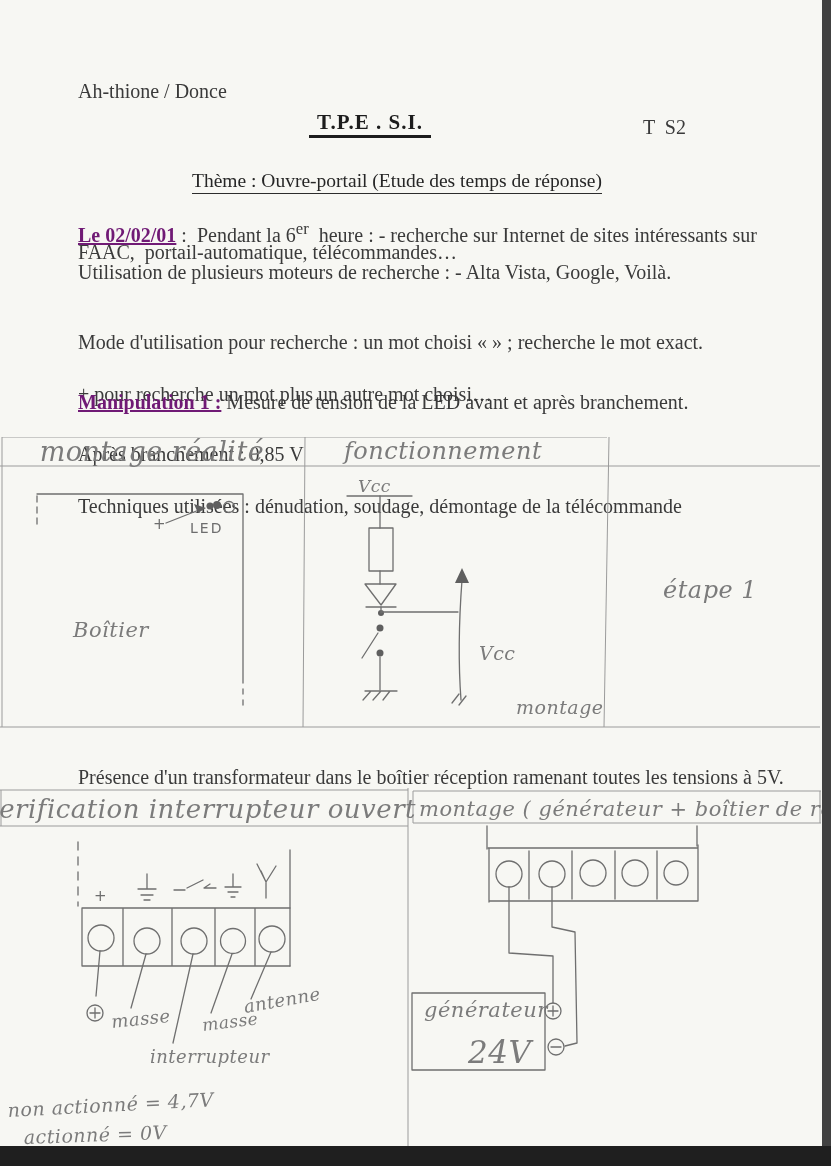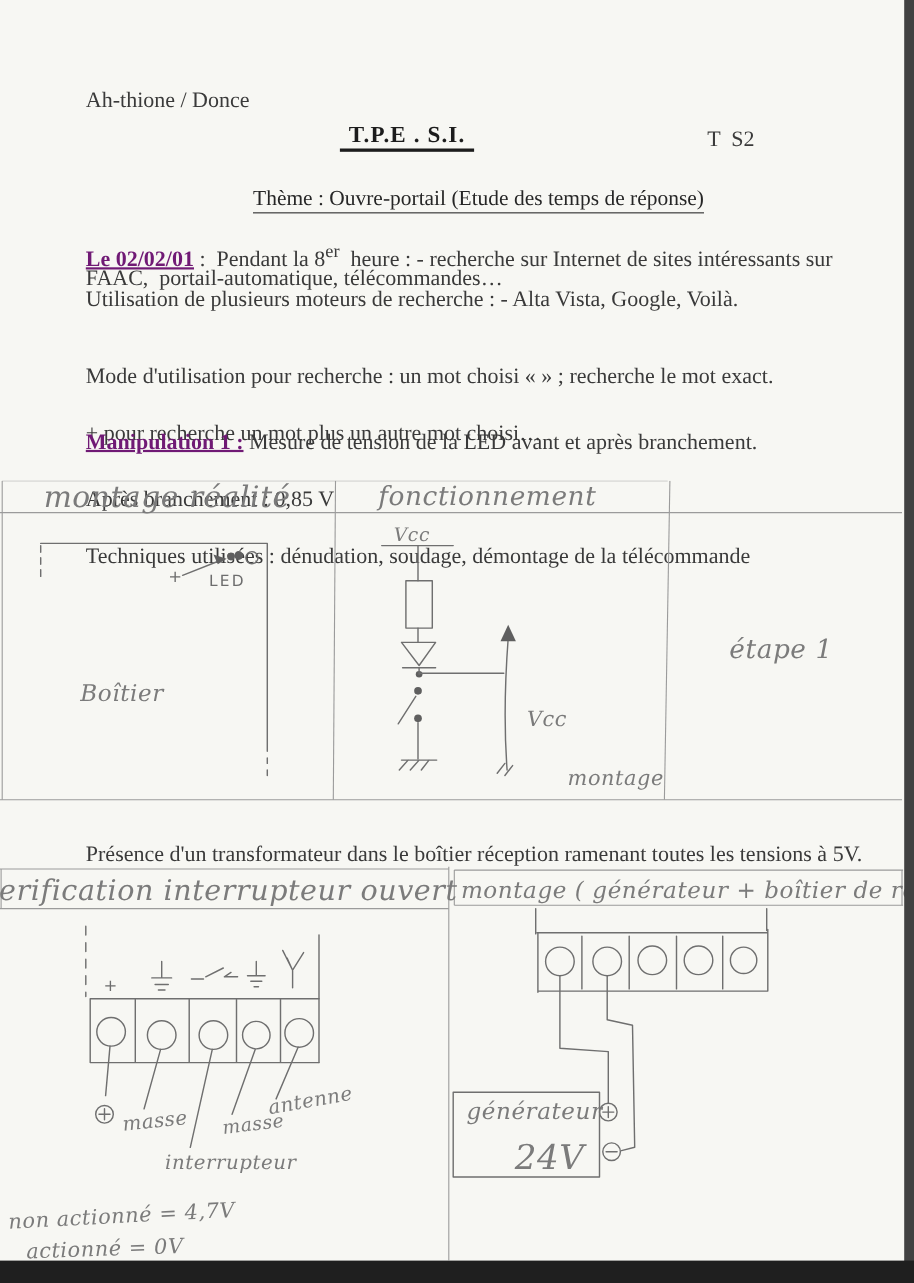--- a/index.html
+++ b/index.html
@@ -16,21 +16,21 @@
   }
   .hdr-left  { top:83px; }
   .hdr-right { left:643px; top:83px; width:120px;margin-top:36px; }
   .doc-title {
     position:absolute; top:110px; left:0; width:740px; text-align:center;
     font-size:21px; font-weight:bold; color:#1c1c1c; letter-spacing:1px;
   }
   .doc-title .u2 { border-bottom:3px solid #1c1c1c; padding:0 8px 1px; }
   .doc-subtitle {
     position:absolute; top:170px; left:0; width:794px; text-align:center;
-    font-size:19.5px; color:#262626;padding-left:38px;
+    font-size:19.5px; color:#262626;
   }
   .doc-subtitle .u1 { border-bottom:1.5px solid #2c2c2c; padding-bottom:2px; }
   .bold-u { font-weight:bold; text-decoration:underline; color:#701a75; }
   .ln { display:block; }
   svg { position:absolute; left:0; }
   .tline { stroke:#9b9b9b; stroke-width:1; fill:none; }
   .draw  { stroke:#6f6f6f; stroke-width:1.3; fill:none; stroke-linecap:round; stroke-linejoin:round; }
   .dfill { fill:#5f5f5f; stroke:none; }
   .hw {
     font-family:"DejaVu Serif", serif; font-style:italic;
@@ -47,21 +47,21 @@
 <body>
 
 <div class="page">
 
   <div class="typed hdr-left">Ah-thione / Donce</div>
   <div class="typed hdr-right">T  S2</div>
 
   <div class="doc-title"><span class="u2">T.P.E .  S.I.</span></div>
   <div class="doc-subtitle"><span class="u1">Thème : Ouvre-portail (Etude des temps  de réponse)</span></div>
 
-  <p class="typed" style="top:220px"><span class="bold-u">Le 02/02/01</span><span> :  Pendant la 8</span><sup>er</sup><span>  heure : - recherche sur Internet de sites intéressants sur  FAAC,  portail-automatique, télécommandes…</span></p>
+  <p class="typed" style="top:220px"><span class="bold-u">Le 02/02/01</span><span> :  Pendant la 6</span><sup>er</sup><span>  heure : - recherche sur Internet de sites intéressants sur  FAAC,  portail-automatique, télécommandes…</span></p>
 
   <p class="typed" style="top:264px">Utilisation de plusieurs moteurs de recherche : - Alta Vista, Google, Voilà.</p>
 
   <p class="typed" style="top:299px">
     <span class="ln">Mode d'utilisation pour recherche : un mot choisi « » ; recherche le mot exact.</span>
     <span class="ln">+ pour recherche un mot plus un autre mot choisi…</span>
   </p>
 
   <p class="typed" style="top:359px">
     <span class="ln"><span class="bold-u">Manipulation 1 :</span><span> Mesure de tension de la LED avant et après branchement.</span></span>

